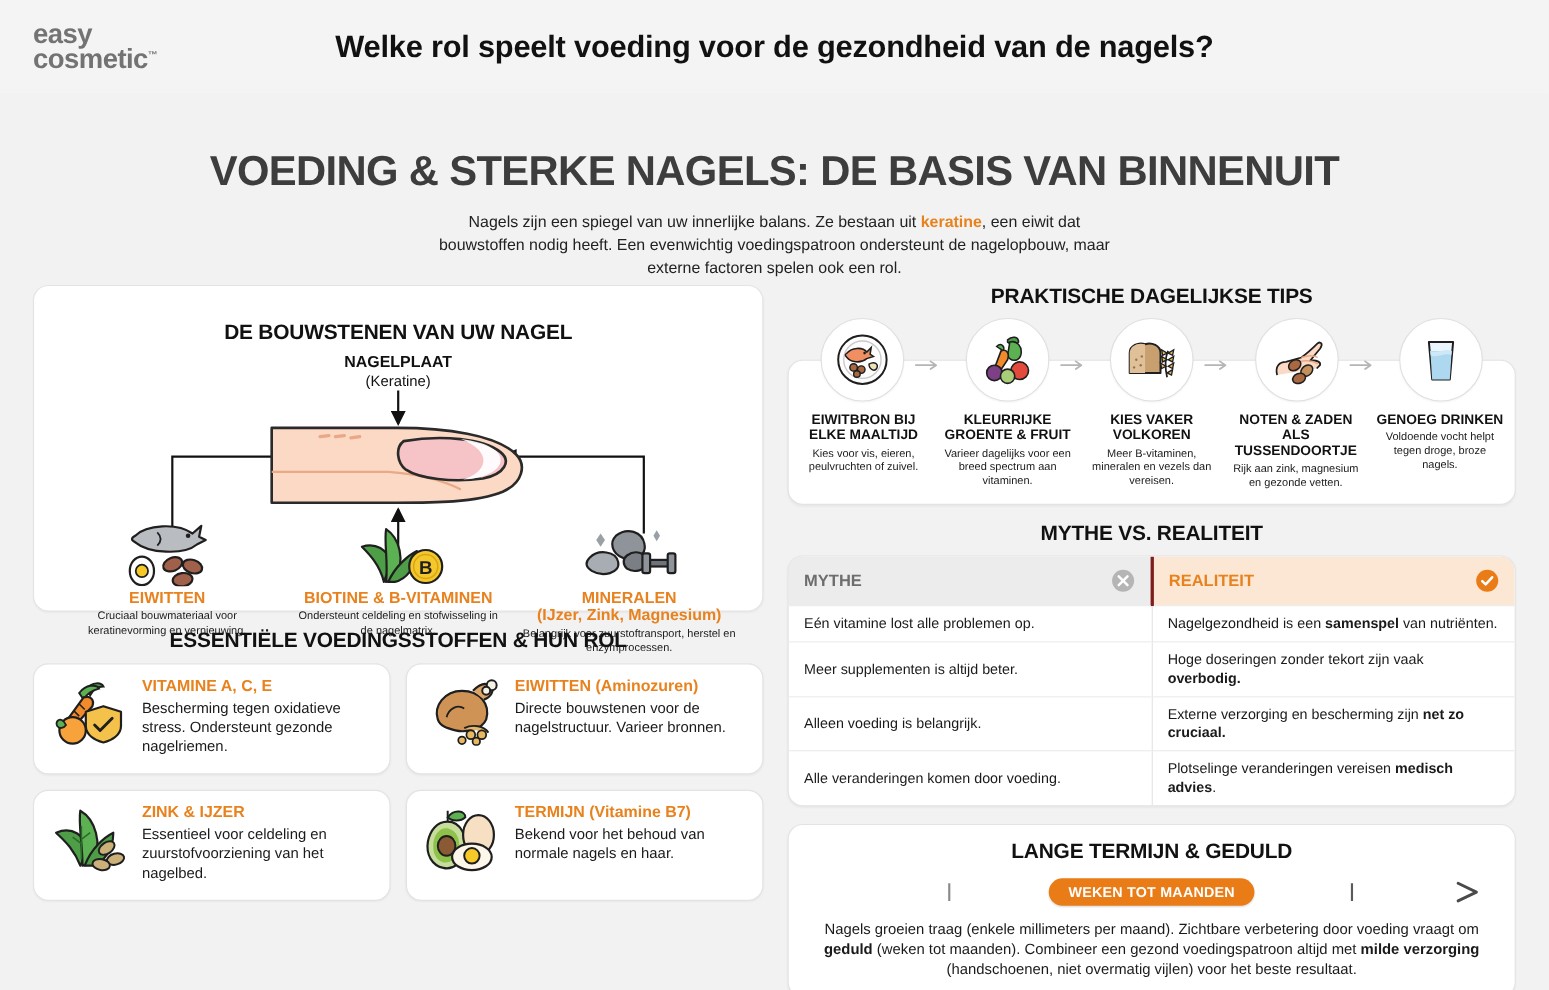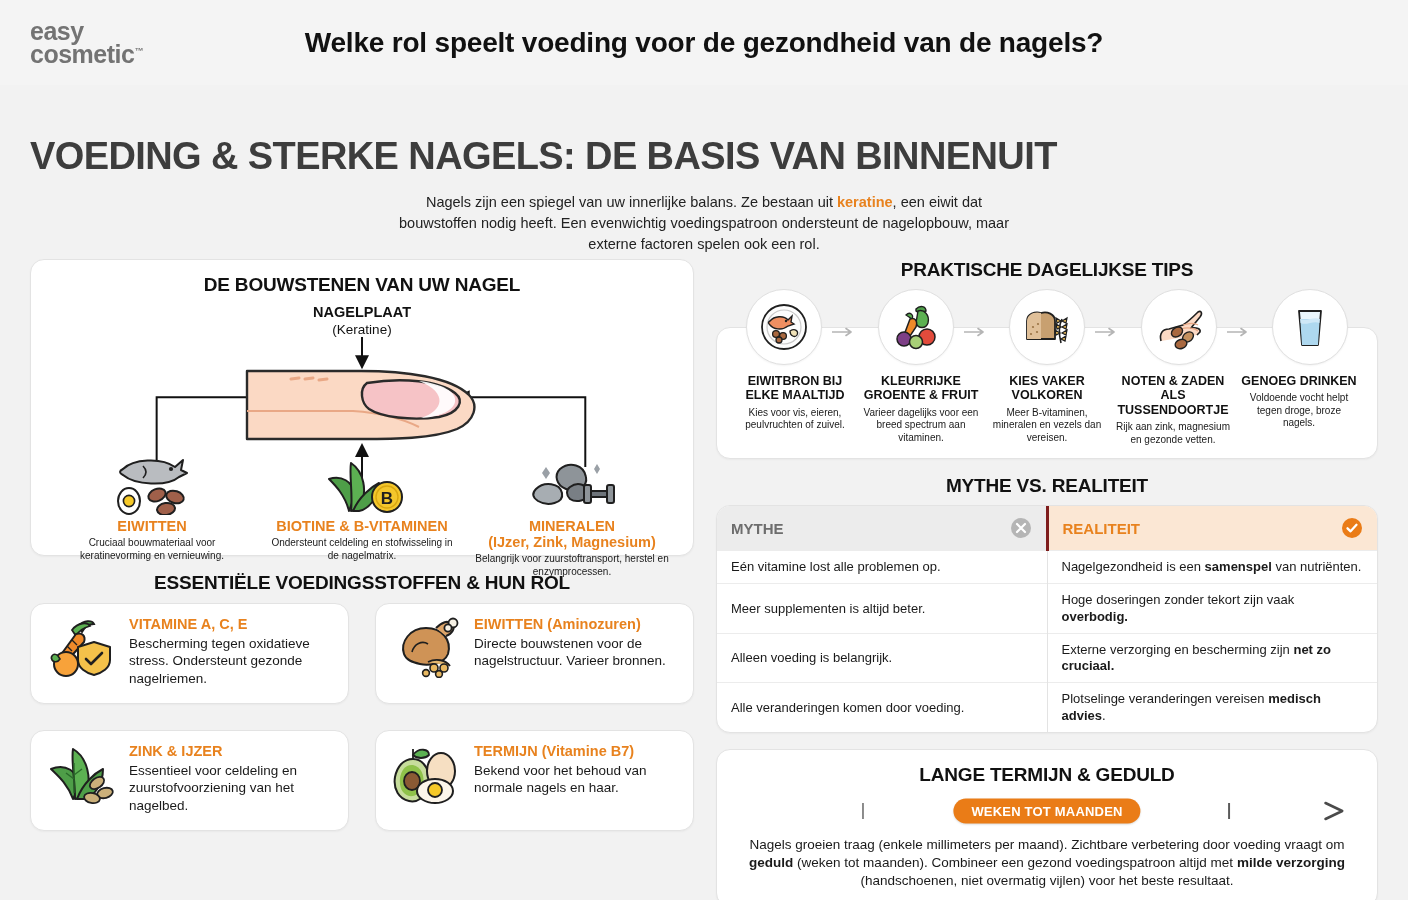--- a/index.html
+++ b/index.html
@@ -36,21 +36,21 @@
     color: #111;
     letter-spacing: -0.2px;
   }
   .board {
     position: absolute;
     top: 85px; left: 0; right: 0; bottom: 0;
     background: #f2f2f2;
     padding: 0 30px;
   }
   h1.main-title {
-    text-align: left;
+    text-align: center;
     font-size: 38px;
     font-weight: 800;
     color: #3d3d3d;
     letter-spacing: -0.6px;
     margin-top: 50px;
   }
   .intro {
     text-align: center;
     font-size: 14.5px;
     line-height: 1.45;
@@ -73,56 +73,56 @@
   .sect-title {
     text-align: center;
     font-size: 19px;
     font-weight: 800;
     color: #111;
     letter-spacing: -0.2px;
   }
 
   
   .nail-card { padding: 14px 16px 16px; height: 297px; position: relative; }
-  .nail-title { margin-bottom: 4px; }
+  .nail-title { margin-bottom: 4px; margin-top: 18px; }
   .nagelplaat-lab {
     text-align: center; margin-top: 8px;
     font-size: 14.5px; font-weight: 700; color: #111; line-height: 1.15;
   }
   .nagelplaat-lab .sub { font-weight: 400; font-size: 13.5px; }
   .diagram { position: relative; height: 232px; }
   .diagram svg.lines { position: absolute; inset: 0; width: 100%; height: 100%; }
   .finger { position: absolute; left: 196px; top: 22px; }
   .nodes { position: absolute; left: 0; right: 0; top: 112px; display: flex; }
   .node { flex: 1; text-align: center; padding: 0 8px; }
   .node .ic { height: 66px; display: flex; align-items: flex-end; justify-content: center; }
   .node .nm { color: #e8821e; font-weight: 800; font-size: 14.5px; line-height: 1.1; margin-top: 4px; }
   .node .ds { font-size: 10px; line-height: 1.25; margin-top: 2px; color: #1a1a1a; }
 
   
   .nutri-title { margin: 16px 0 9px; }
-  .nutri-grid { display: grid; grid-template-columns: 1fr 1fr; gap: 26px; }
+  .nutri-grid { display: grid; grid-template-columns: 1fr 1fr; gap: 14px; }
   .ncard { display: flex; gap: 10px; padding: 12px 14px; align-items: flex-start; min-height: 101px; }
   .ncard .nic { width: 74px; flex: 0 0 74px; display: flex; align-items: center; justify-content: center; }
   .ncard .ntxt .t { color: #e8821e; font-weight: 800; font-size: 14.5px; }
   .ncard .ntxt .t .light { font-weight: 700; }
   .ncard .ntxt .d { font-size: 13.5px; line-height: 1.28; margin-top: 3px; color: #1a1a1a; }
 
   
   .tips-title { margin-bottom: 8px; }
   .tips-circles { display: flex; justify-content: space-between; padding: 0 10px; position: relative; z-index: 2; }
   .tip-unit { width: 116px; text-align: center; position: relative; }
   .tcircle {
     width: 76px; height: 76px; border-radius: 50%;
     background: #fff; border: 1px solid #e0e0e0;
     margin: 0 auto; display: flex; align-items: center; justify-content: center;
     box-shadow: 0 1px 2px rgba(0,0,0,0.05);
   }
   .arrowbet { position: absolute; top: 38px; right: -16px; width: 26px; height: 10px; }
-  .tips-card { margin-top: -38px; padding: 46px 10px 12px; }
+  .tips-card { margin-top: -38px; padding: 46px 0 12px; }
   .tips-labels { display: flex; justify-content: space-between; padding: 0 10px; }
   .tip-txt { width: 116px; text-align: center; }
   .tip-txt .th { font-size: 12.5px; font-weight: 800; color: #111; line-height: 1.15; text-transform: uppercase; }
   .tip-txt .td { font-size: 10px; line-height: 1.25; margin-top: 4px; color: #1a1a1a; }
 
   
   .myth-title { margin: 16px 0 8px; }
   .myth-card { overflow: hidden; padding: 0; }
   .myth-table { width: 100%; border-collapse: collapse; table-layout: fixed; }
   .myth-table th {

